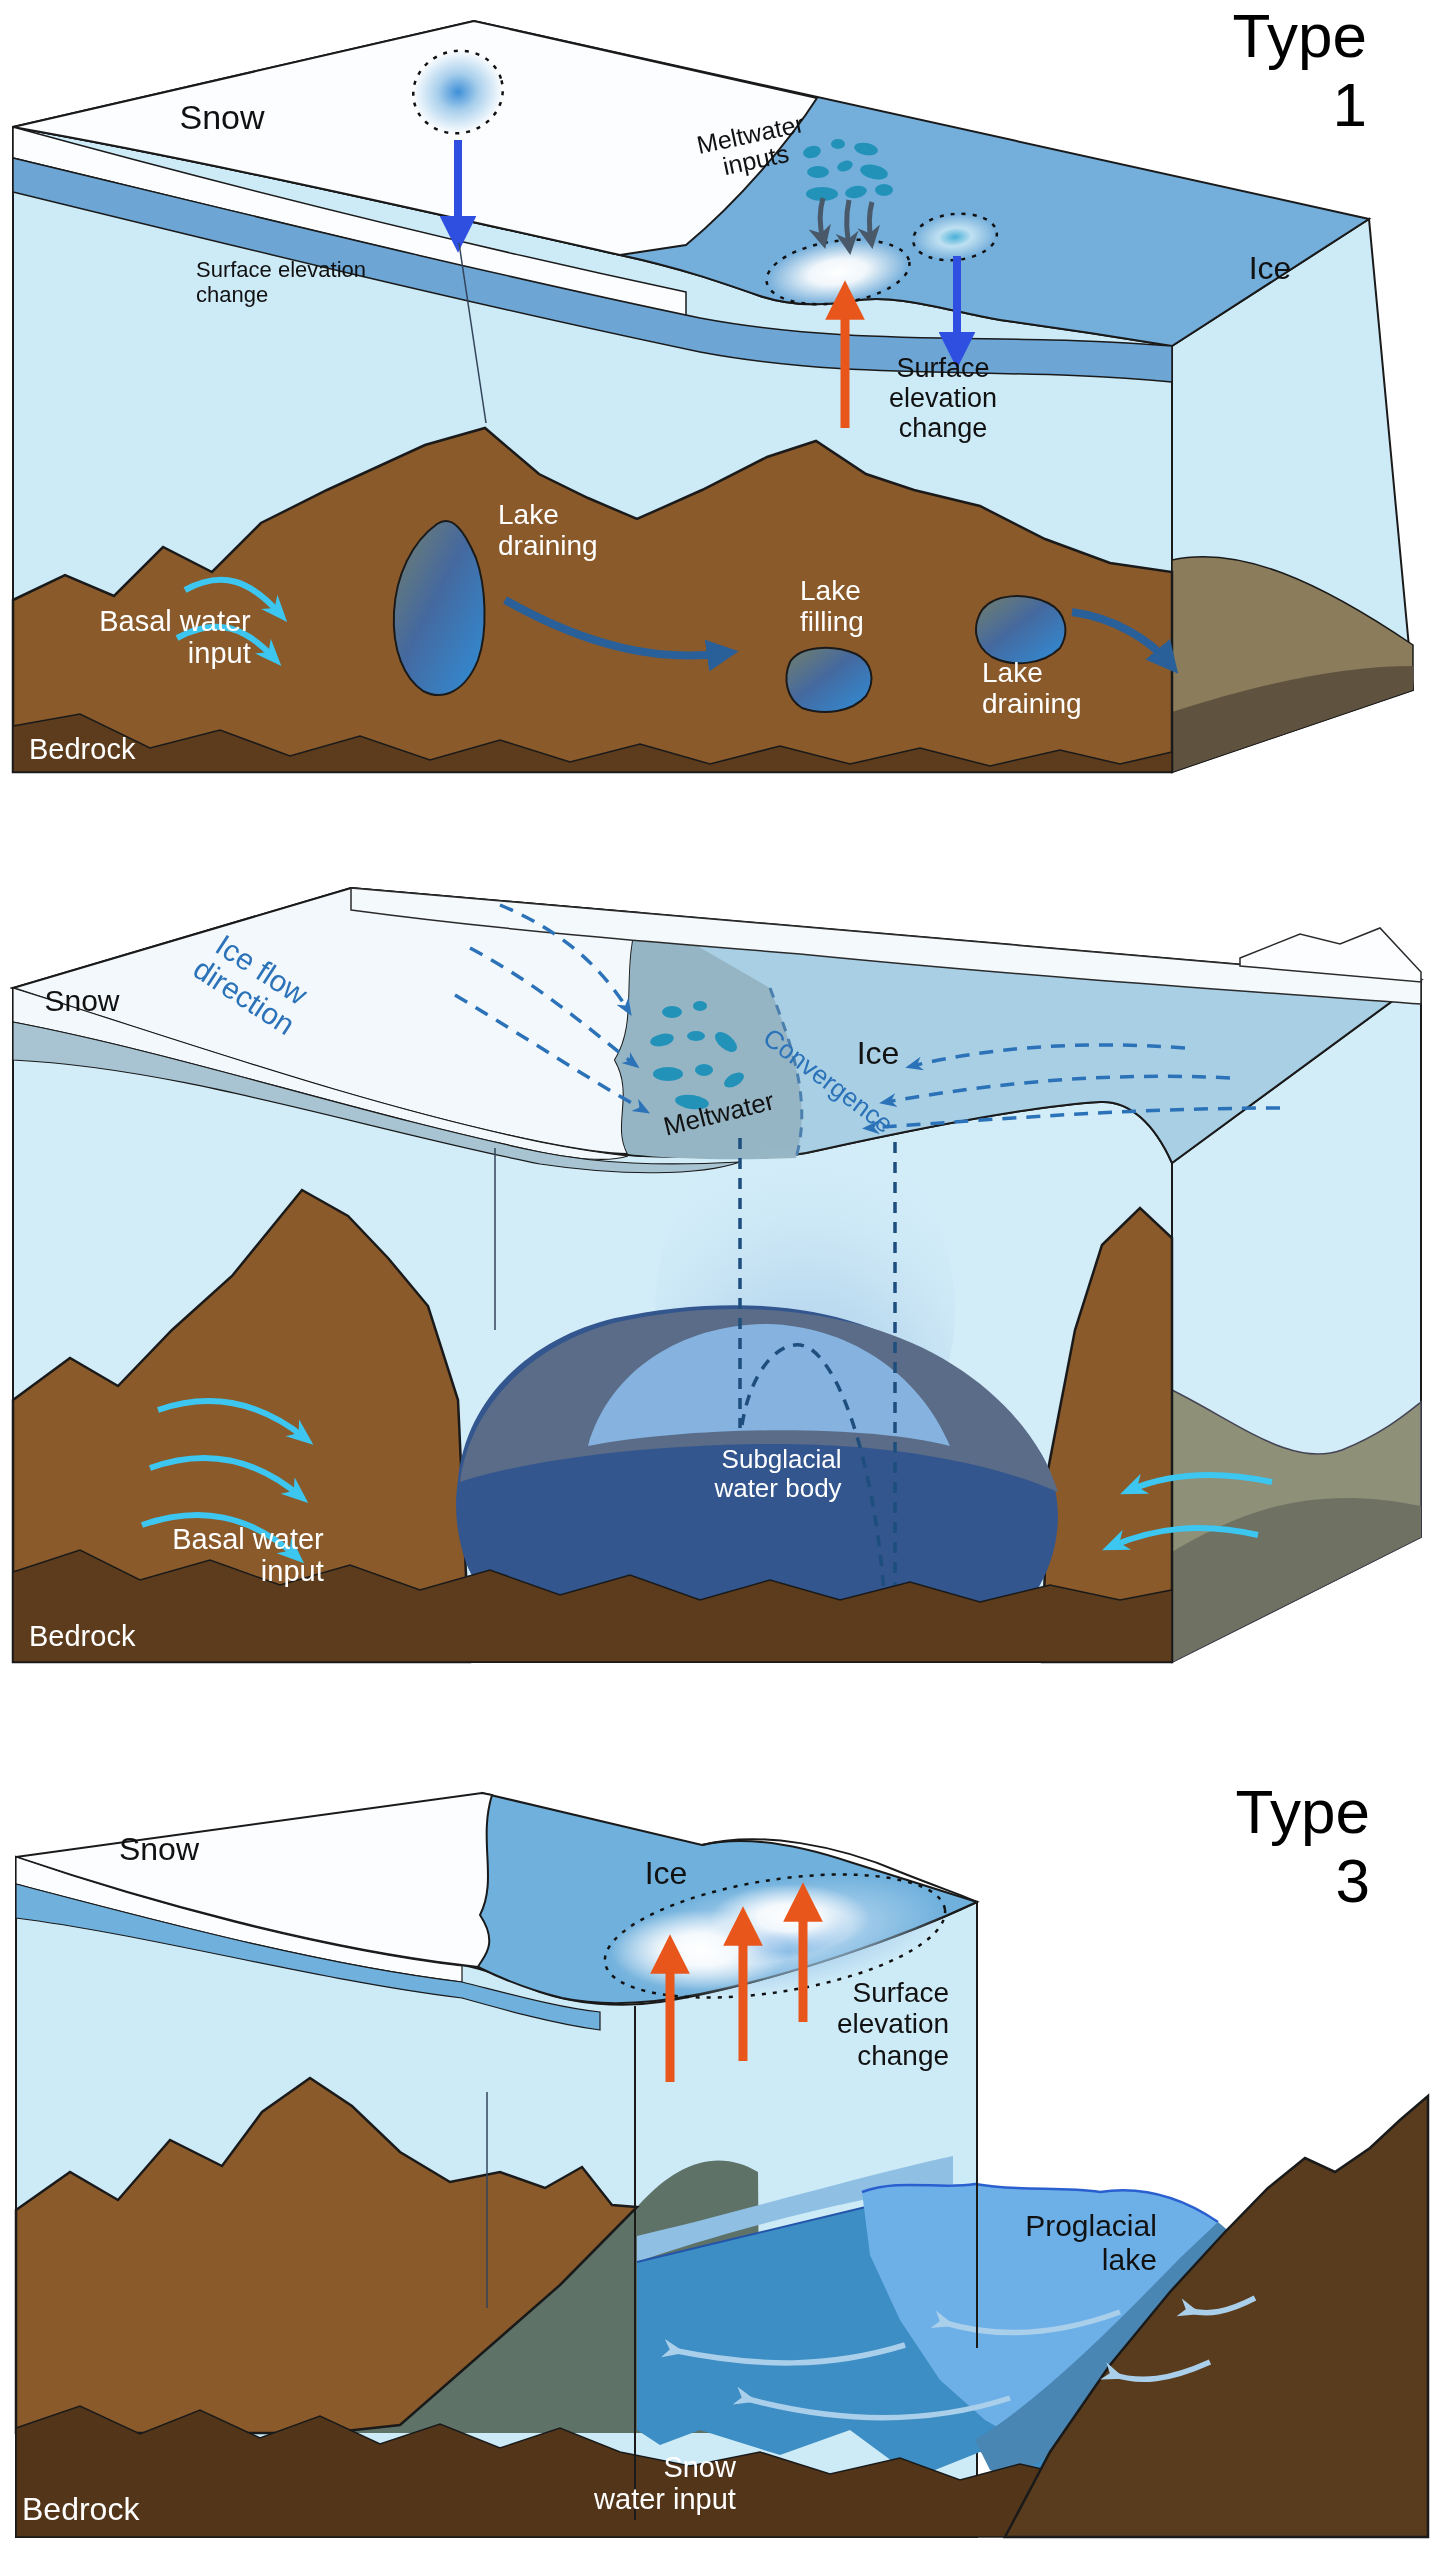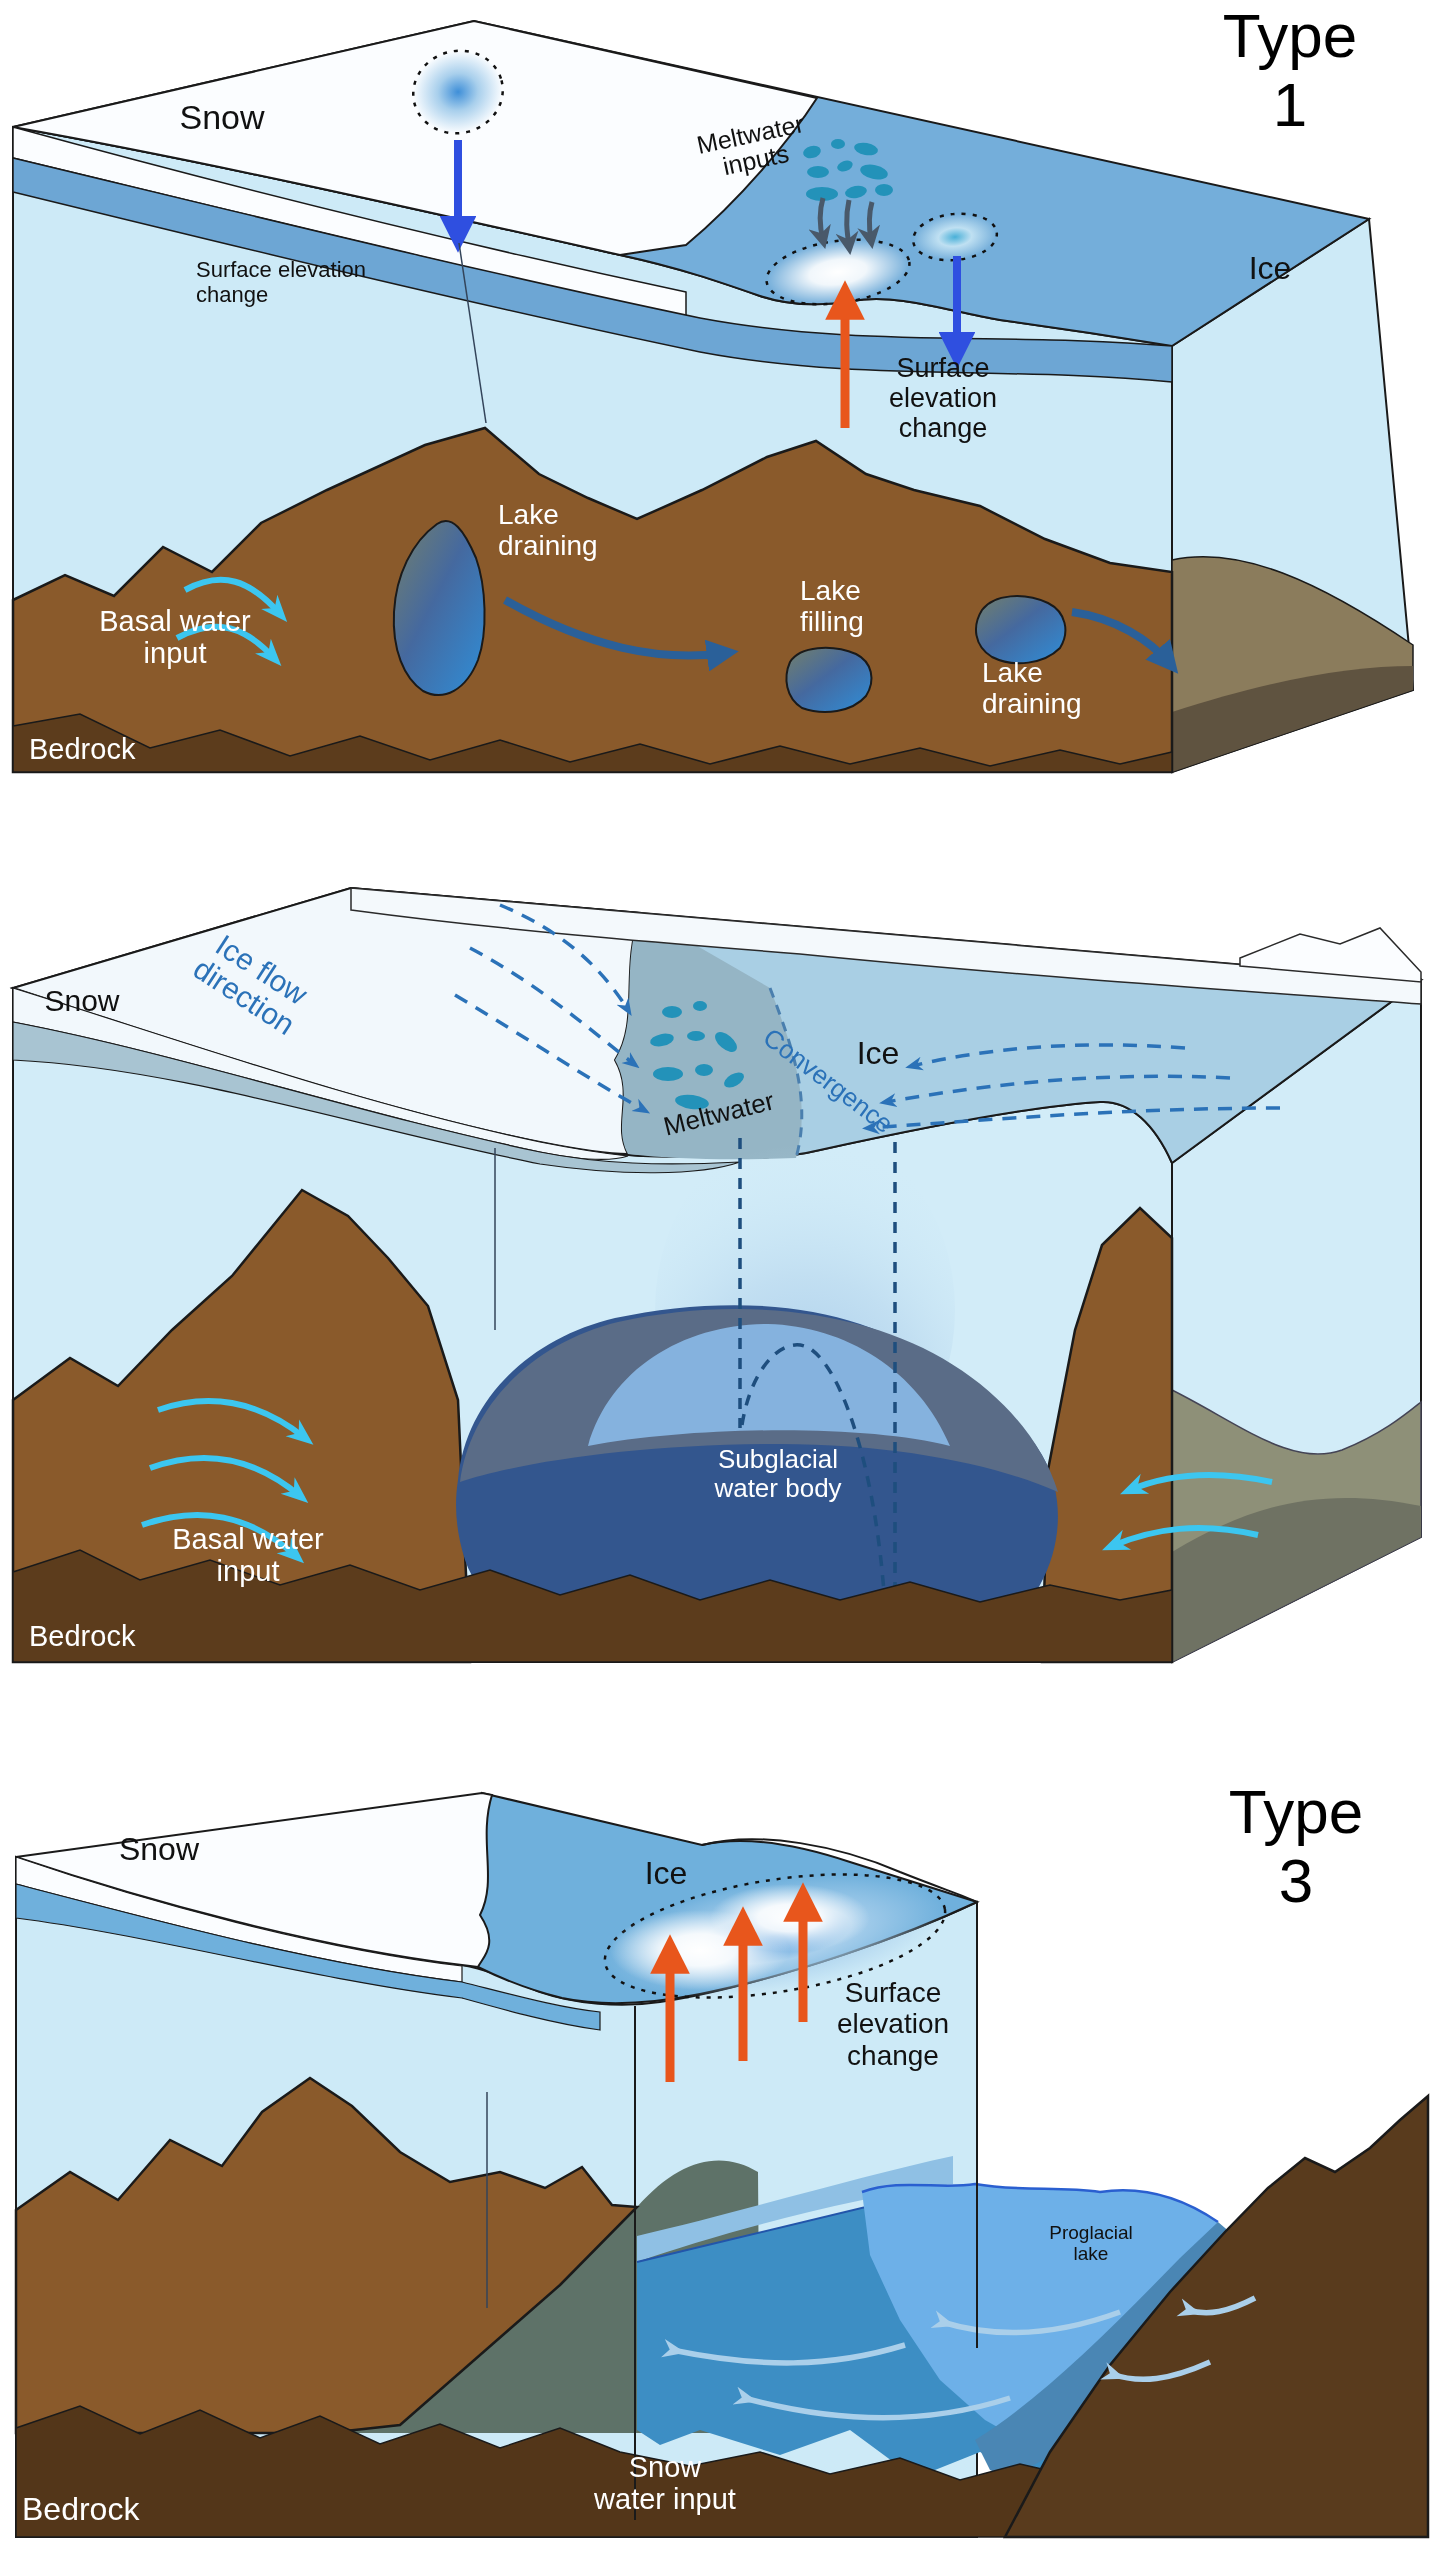--- a/index.html
+++ b/index.html
@@ -1,20 +1,20 @@
 <!DOCTYPE html>
 <html><head>
 <meta charset="utf-8">
 <style>
   html,body{margin:0;padding:0;background:#ffffff;}
   body{font-family:"Liberation Sans", sans-serif;}
   .stage{position:relative;width:1444px;height:2560px;background:#fff;overflow:hidden;}
   .art{position:absolute;left:0;top:0;width:1444px;height:2560px;}
   .lbl{position:absolute;white-space:pre-line;color:#111;line-height:1.12;letter-spacing:0;}
-  .ctr{transform:translate(-50%,-50%);text-align:center;}
+  .ctr{transform:translate(-50%,-50%);text-align:right;}
   .title{font-size:62px;color:#000;}
   .white{color:#fff;}
   .blue{color:#2b72b8;}
   
   .l-t1-title{left:1290px;top:70px;}
   .l-t1-snow{left:222px;top:117px;font-size:34px;}
   .l-t1-melt{left:753px;top:147px;font-size:25px;transform:translate(-50%,-50%) rotate(-12deg);text-align:center;line-height:1.05;}
   .l-t1-ice{left:1270px;top:269px;font-size:32px;}
   .l-t1-secl{left:196px;top:258px;font-size:22px;}
   .l-t1-secc{left:943px;top:398px;font-size:27px;}
@@ -31,21 +31,21 @@
   .l-t2-conv{left:828px;top:1081px;font-size:26px;transform:translate(-50%,-50%) rotate(37deg);}
   .l-t2-melt{left:719px;top:1114px;font-size:26px;transform:translate(-50%,-50%) rotate(-14deg);}
   .l-t2-swb{left:778px;top:1474px;font-size:26px;}
   .l-t2-basal{left:248px;top:1555px;font-size:29px;}
   .l-t2-bedrock{left:29px;top:1620px;font-size:29px;}
   
   .l-t3-title{left:1296px;top:1846px;}
   .l-t3-snow{left:159px;top:1850px;font-size:32px;}
   .l-t3-ice{left:666px;top:1874px;font-size:32px;}
   .l-t3-sec{left:893px;top:2024px;font-size:28px;}
-  .l-t3-prog{left:1091px;top:2243px;font-size:19px;}
+  .l-t3-prog{left:1091px;top:2243px;font-size:30px;}
   .l-t3-basal{left:665px;top:2483px;font-size:29px;}
   .l-t3-bedrock{left:22px;top:2492px;font-size:32px;}
 </style>
 </head>
 <body>
 
 <div class="stage">
 
 <svg class="art" viewBox="0 0 1444 2560" aria-hidden="true">
   <defs>

